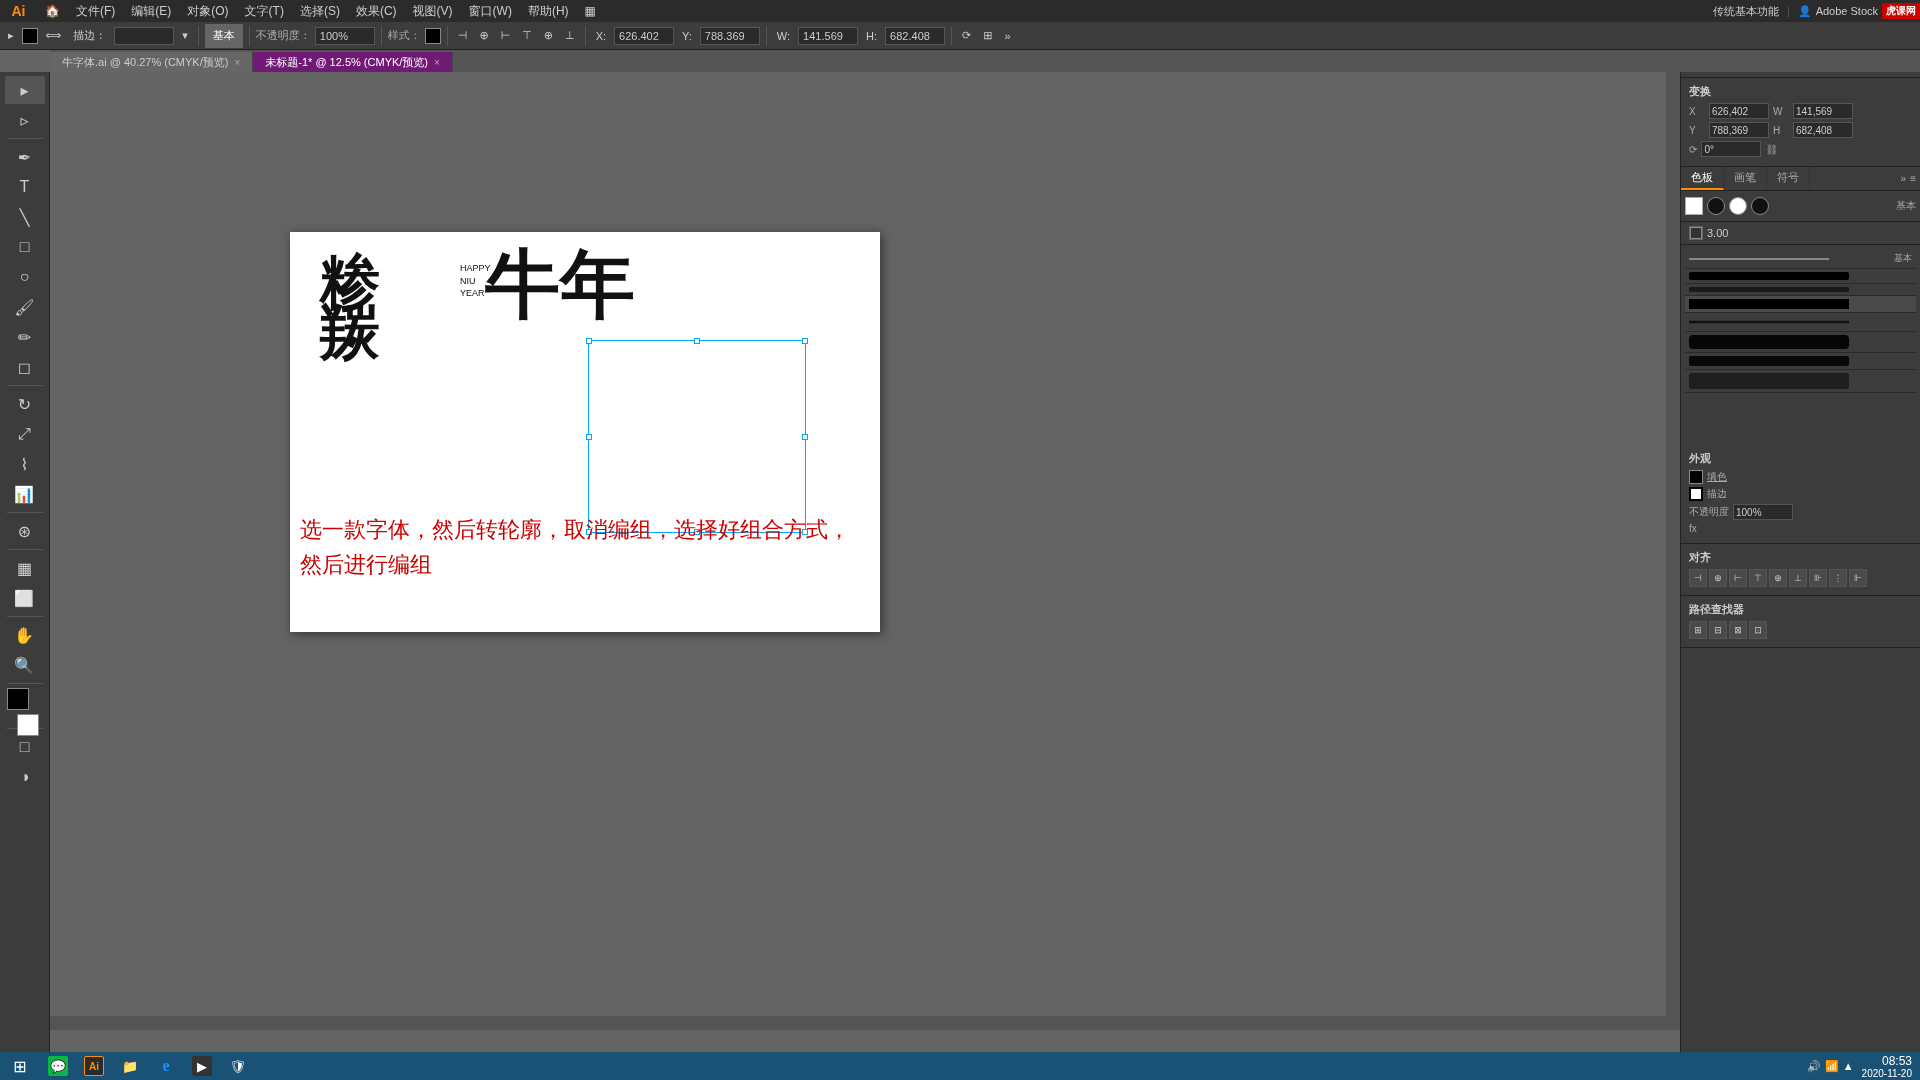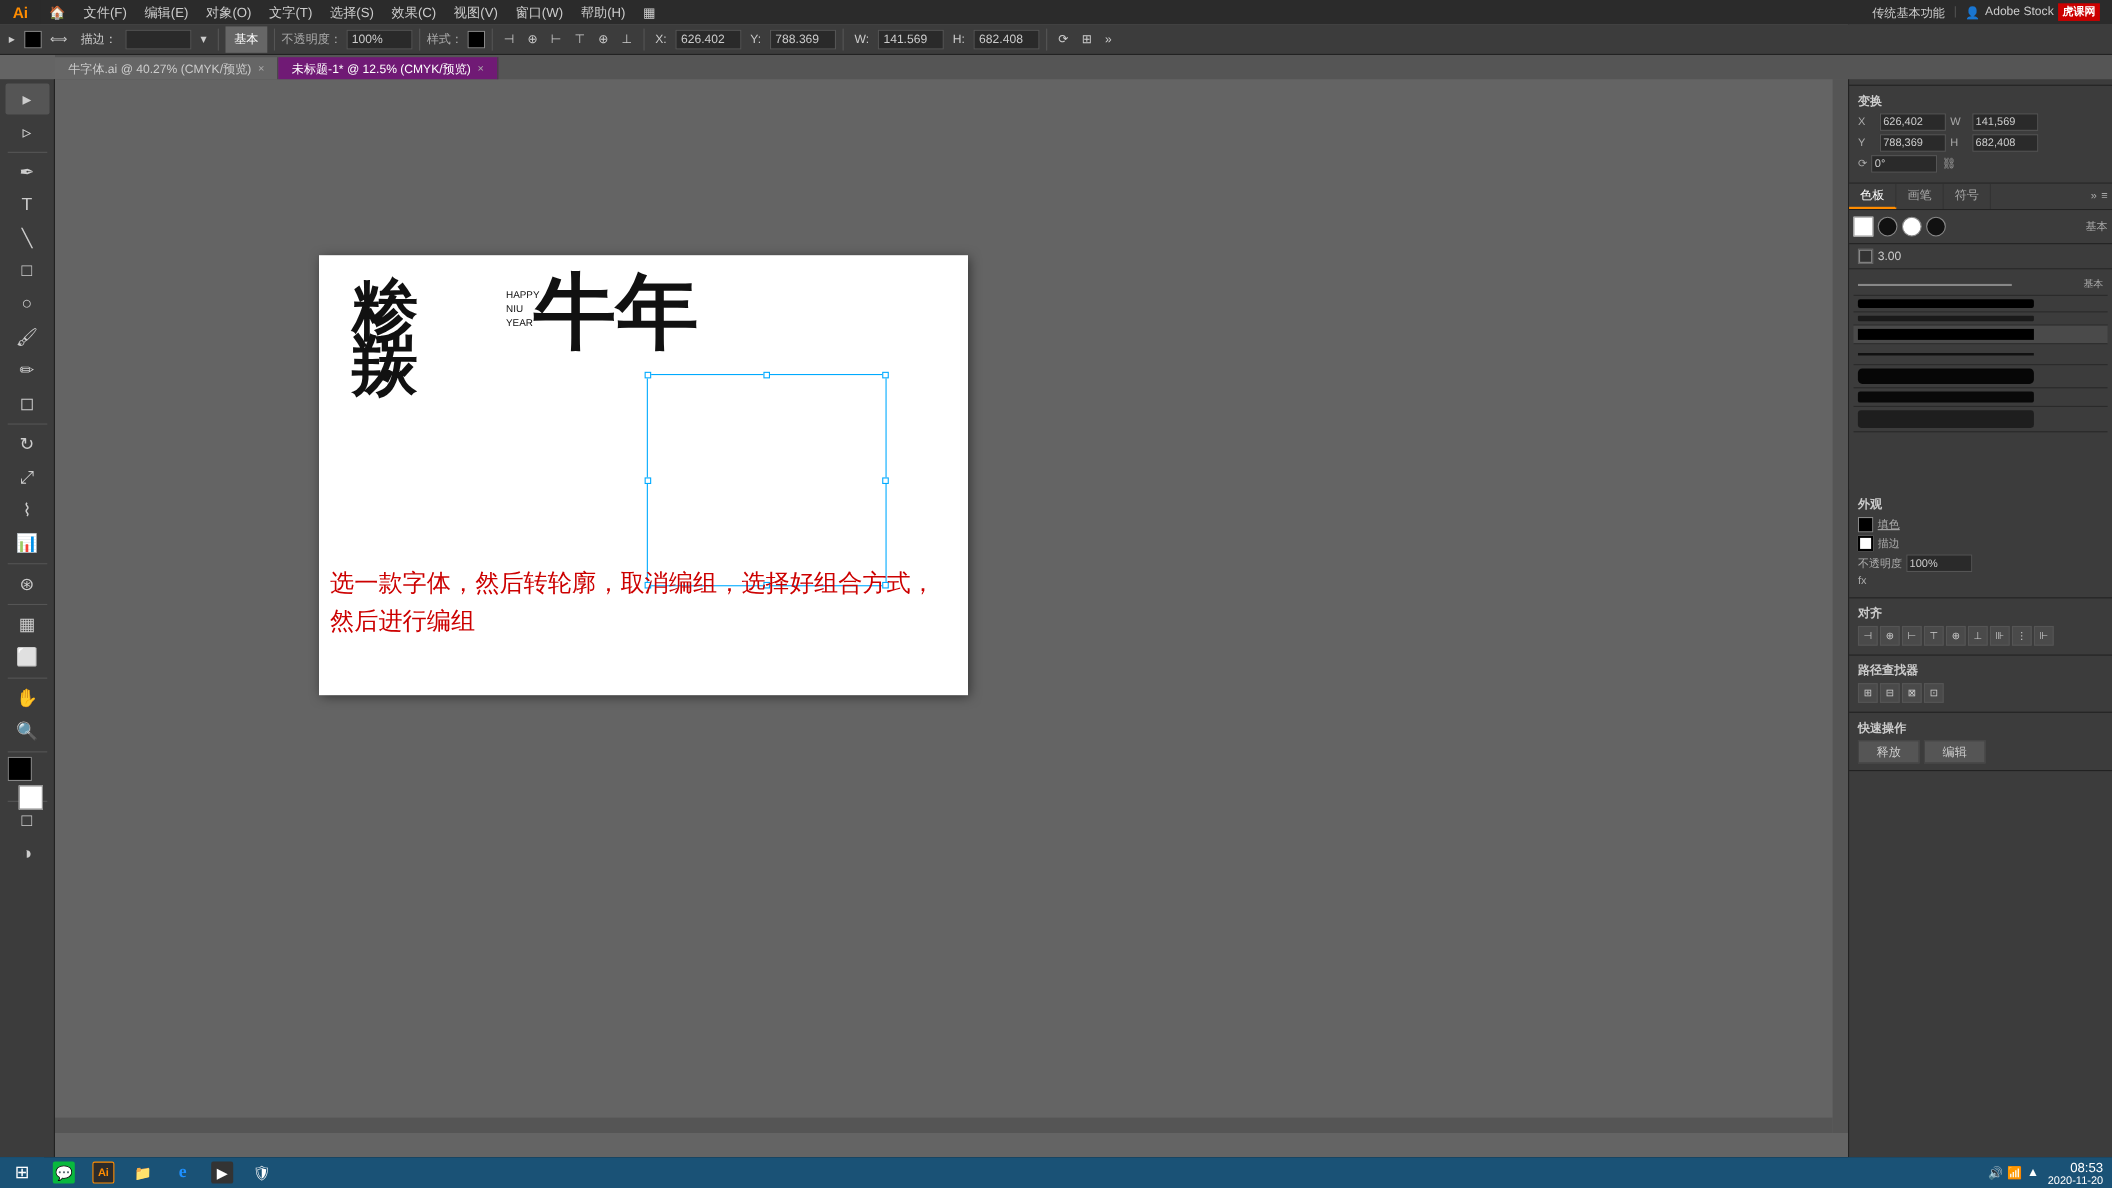--- a/index.html
+++ b/index.html
@@ -6,21 +6,21 @@
     body { width: 1920px; height: 1080px; background: #646464; font-family: 'Microsoft YaHei', Arial, sans-serif; overflow: hidden; position: relative; }
 
     
     #menu-bar {
       position: absolute; top: 0; left: 0; width: 100%; height: 22px;
       background: #2b2b2b; display: flex; align-items: center;
       color: #ccc; font-size: 12px; z-index: 100;
     }
     .menu-logo { width: 37px; height: 22px; background: #2b2b2b; display: flex; align-items: center; justify-content: center; color: #FF8C00; font-weight: bold; font-size: 14px; }
     .menu-item { padding: 0 8px; height: 22px; display: flex; align-items: center; cursor: pointer; }
-    .menu-right { margin-left: auto; display: flex; align-items: center; color: #ccc; font-size: 11px; padding-right: 11px; }
+    .menu-right { margin-left: auto; display: flex; align-items: center; color: #ccc; font-size: 11px; padding-right: 0; }
 
     
     #toolbar {
       position: absolute; top: 22px; left: 0; width: 100%; height: 28px;
       background: #3c3c3c; display: flex; align-items: center;
       padding: 0 4px; gap: 4px; z-index: 100; border-bottom: 1px solid #222;
     }
     .tb-item { display: flex; align-items: center; height: 24px; padding: 0 4px; color: #ccc; font-size: 11px; cursor: pointer; }
     .tb-separator { width: 1px; height: 20px; background: #555; margin: 0 2px; }
     .tb-input { background: #2a2a2a; border: 1px solid #555; color: #ccc; font-size: 11px; height: 18px; padding: 0 4px; width: 60px; }
@@ -429,27 +429,20 @@
   <div class="rp-section">
     <div class="rp-title">路径查找器</div>
     <div class="prop-icon-row">
       <div class="prop-icon">⊞</div>
       <div class="prop-icon">⊟</div>
       <div class="prop-icon">⊠</div>
       <div class="prop-icon">⊡</div>
     </div>
   </div>
 
-  <div class="rp-section">
-    <div class="rp-title">快速操作</div>
-    <div style="display:flex; gap:4px;">
-      <button class="qa-btn">释放</button>
-      <button class="qa-btn">编辑</button>
-    </div>
-  </div>
 
   <div style="position:absolute; bottom:0; left:0; right:0; height:28px; background:#3c3c3c; border-top:1px solid #222; display:flex; align-items:center; padding:0 8px; gap:6px;">
     <div style="color:#aaa;font-size:12px;cursor:pointer;">🎨</div>
     <div style="color:#aaa;font-size:12px;cursor:pointer;">🖼</div>
     <div style="margin-left:auto; display:flex; gap:4px;">
       <div style="color:#aaa;font-size:10px;cursor:pointer;">✓</div>
       <div style="color:#aaa;font-size:10px;cursor:pointer;">👁</div>
       <div style="color:#aaa;font-size:10px;cursor:pointer;">⊕</div>
       <div style="color:#aaa;font-size:10px;cursor:pointer;">🗑</div>
     </div>

